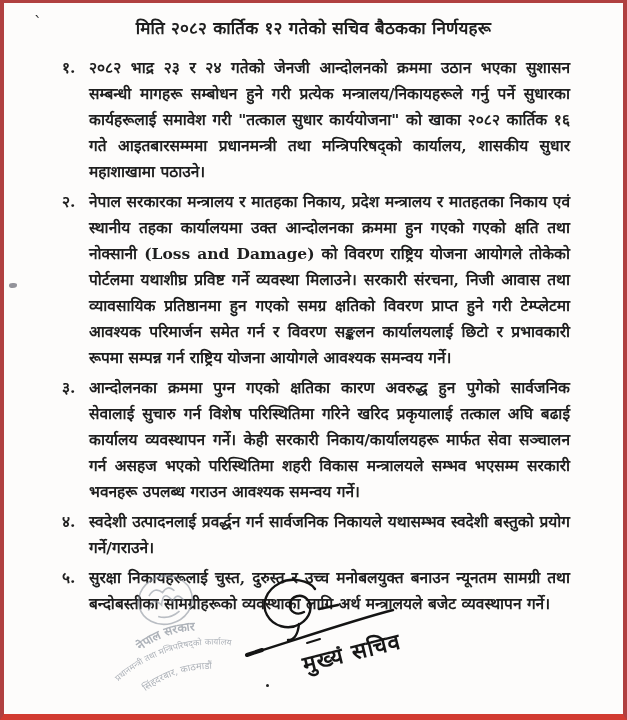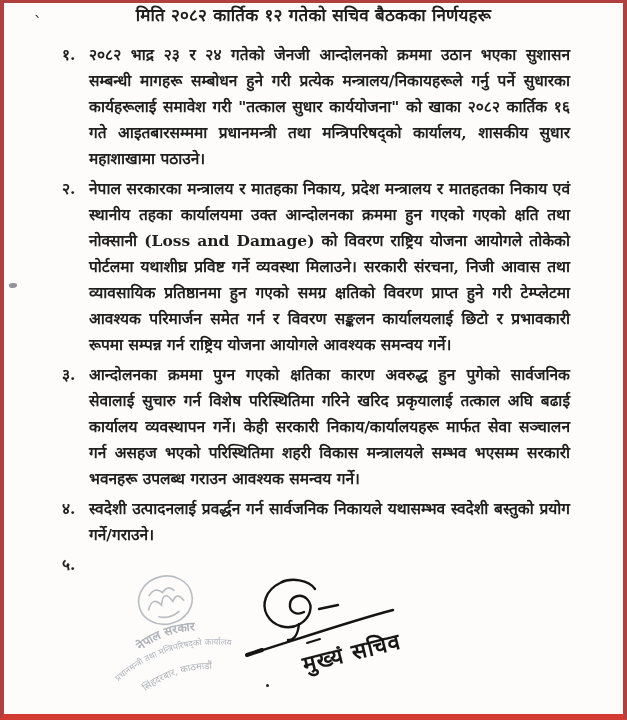--- a/index.html
+++ b/index.html
@@ -19,20 +19,21 @@
     position:relative;
     width:627px;height:720px;
     background:var(--paper);
     border-style:solid;
     border-color:var(--frame) var(--frame) var(--bottom) var(--frame);
     border-width:3px 4px 6px 4px;
     color:var(--ink);
     overflow:hidden;
   }
   .title{
+    margin-top:13px;
     text-align:center;
     font-size:17px;
     font-weight:bold;
     letter-spacing:.2px;
   }
   .decisions{
     list-style:none;
     margin:16px 53px 0 58px;
     font-size:15.5px;
     font-weight:600;
@@ -125,20 +126,21 @@
     <li class="item">
       <span class="num">३.</span>
       <span class="txt">आन्दोलनका क्रममा पुग्न गएको क्षतिका कारण अवरुद्ध हुन पुगेको सार्वजनिक सेवालाई सुचारु गर्न विशेष परिस्थितिमा गरिने खरिद प्रकृयालाई तत्काल अघि बढाई कार्यालय व्यवस्थापन गर्ने।  केही सरकारी निकाय/कार्यालयहरू मार्फत सेवा सञ्चालन गर्न असहज भएको परिस्थितिमा शहरी विकास मन्त्रालयले सम्भव भएसम्म सरकारी भवनहरू उपलब्ध गराउन आवश्यक समन्वय गर्ने।</span>
     </li>
     <li class="item">
       <span class="num">४.</span>
       <span class="txt">स्वदेशी उत्पादनलाई प्रवर्द्धन गर्न सार्वजनिक निकायले यथासम्भव स्वदेशी बस्तुको प्रयोग गर्ने/गराउने।</span>
     </li>
     <li class="item">
       <span class="num">५.</span>
+      <span class="txt">सुरक्षा निकायहरूलाई चुस्त, दुरुस्त र उच्च मनोबलयुक्त बनाउन न्यूनतम सामग्री तथा बन्दोबस्तीका सामग्रीहरूको व्यवस्थाका लागि अर्थ मन्त्रालयले बजेट व्यवस्थापन गर्ने।</span>
     </li>
   </ol>
 
   <div class="stamp">
     <svg viewBox="0 0 150 135">
       <defs>
         <path id="arc-org" d="M 32,74 Q 75,52 118,72" fill="none"></path>
         <path id="arc-office" d="M 8,96 Q 75,62 142,94" fill="none"></path>
         <path id="arc-place" d="M 28,114 Q 75,92 122,112" fill="none"></path>
       </defs>

